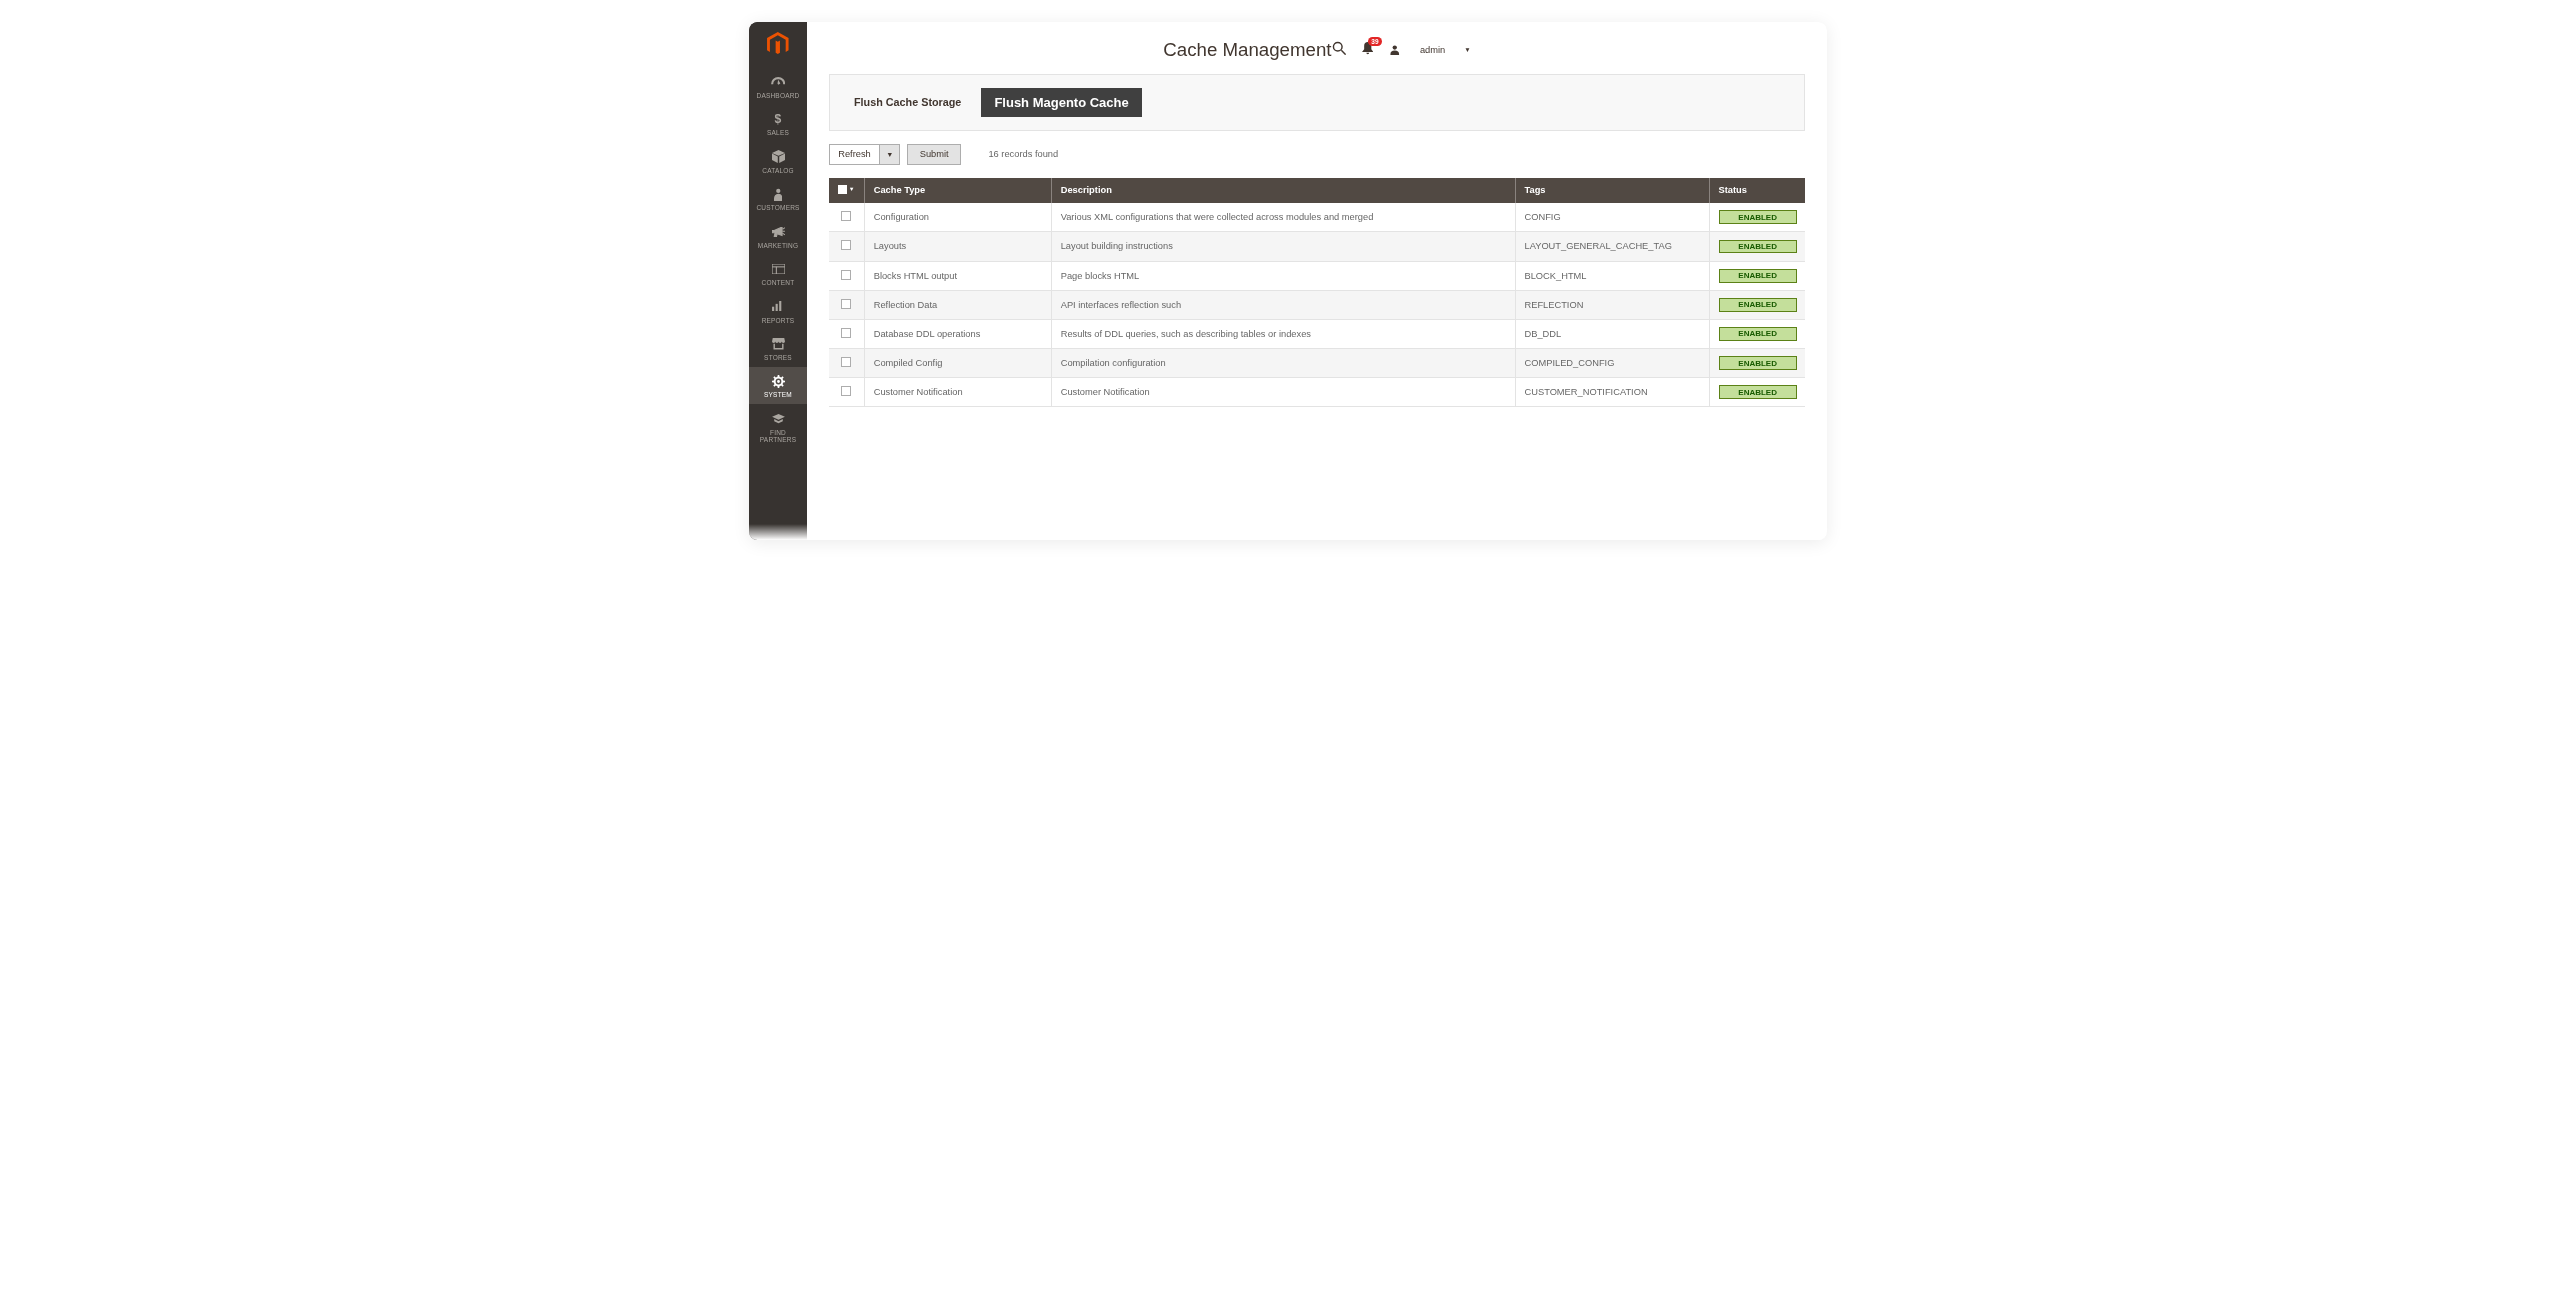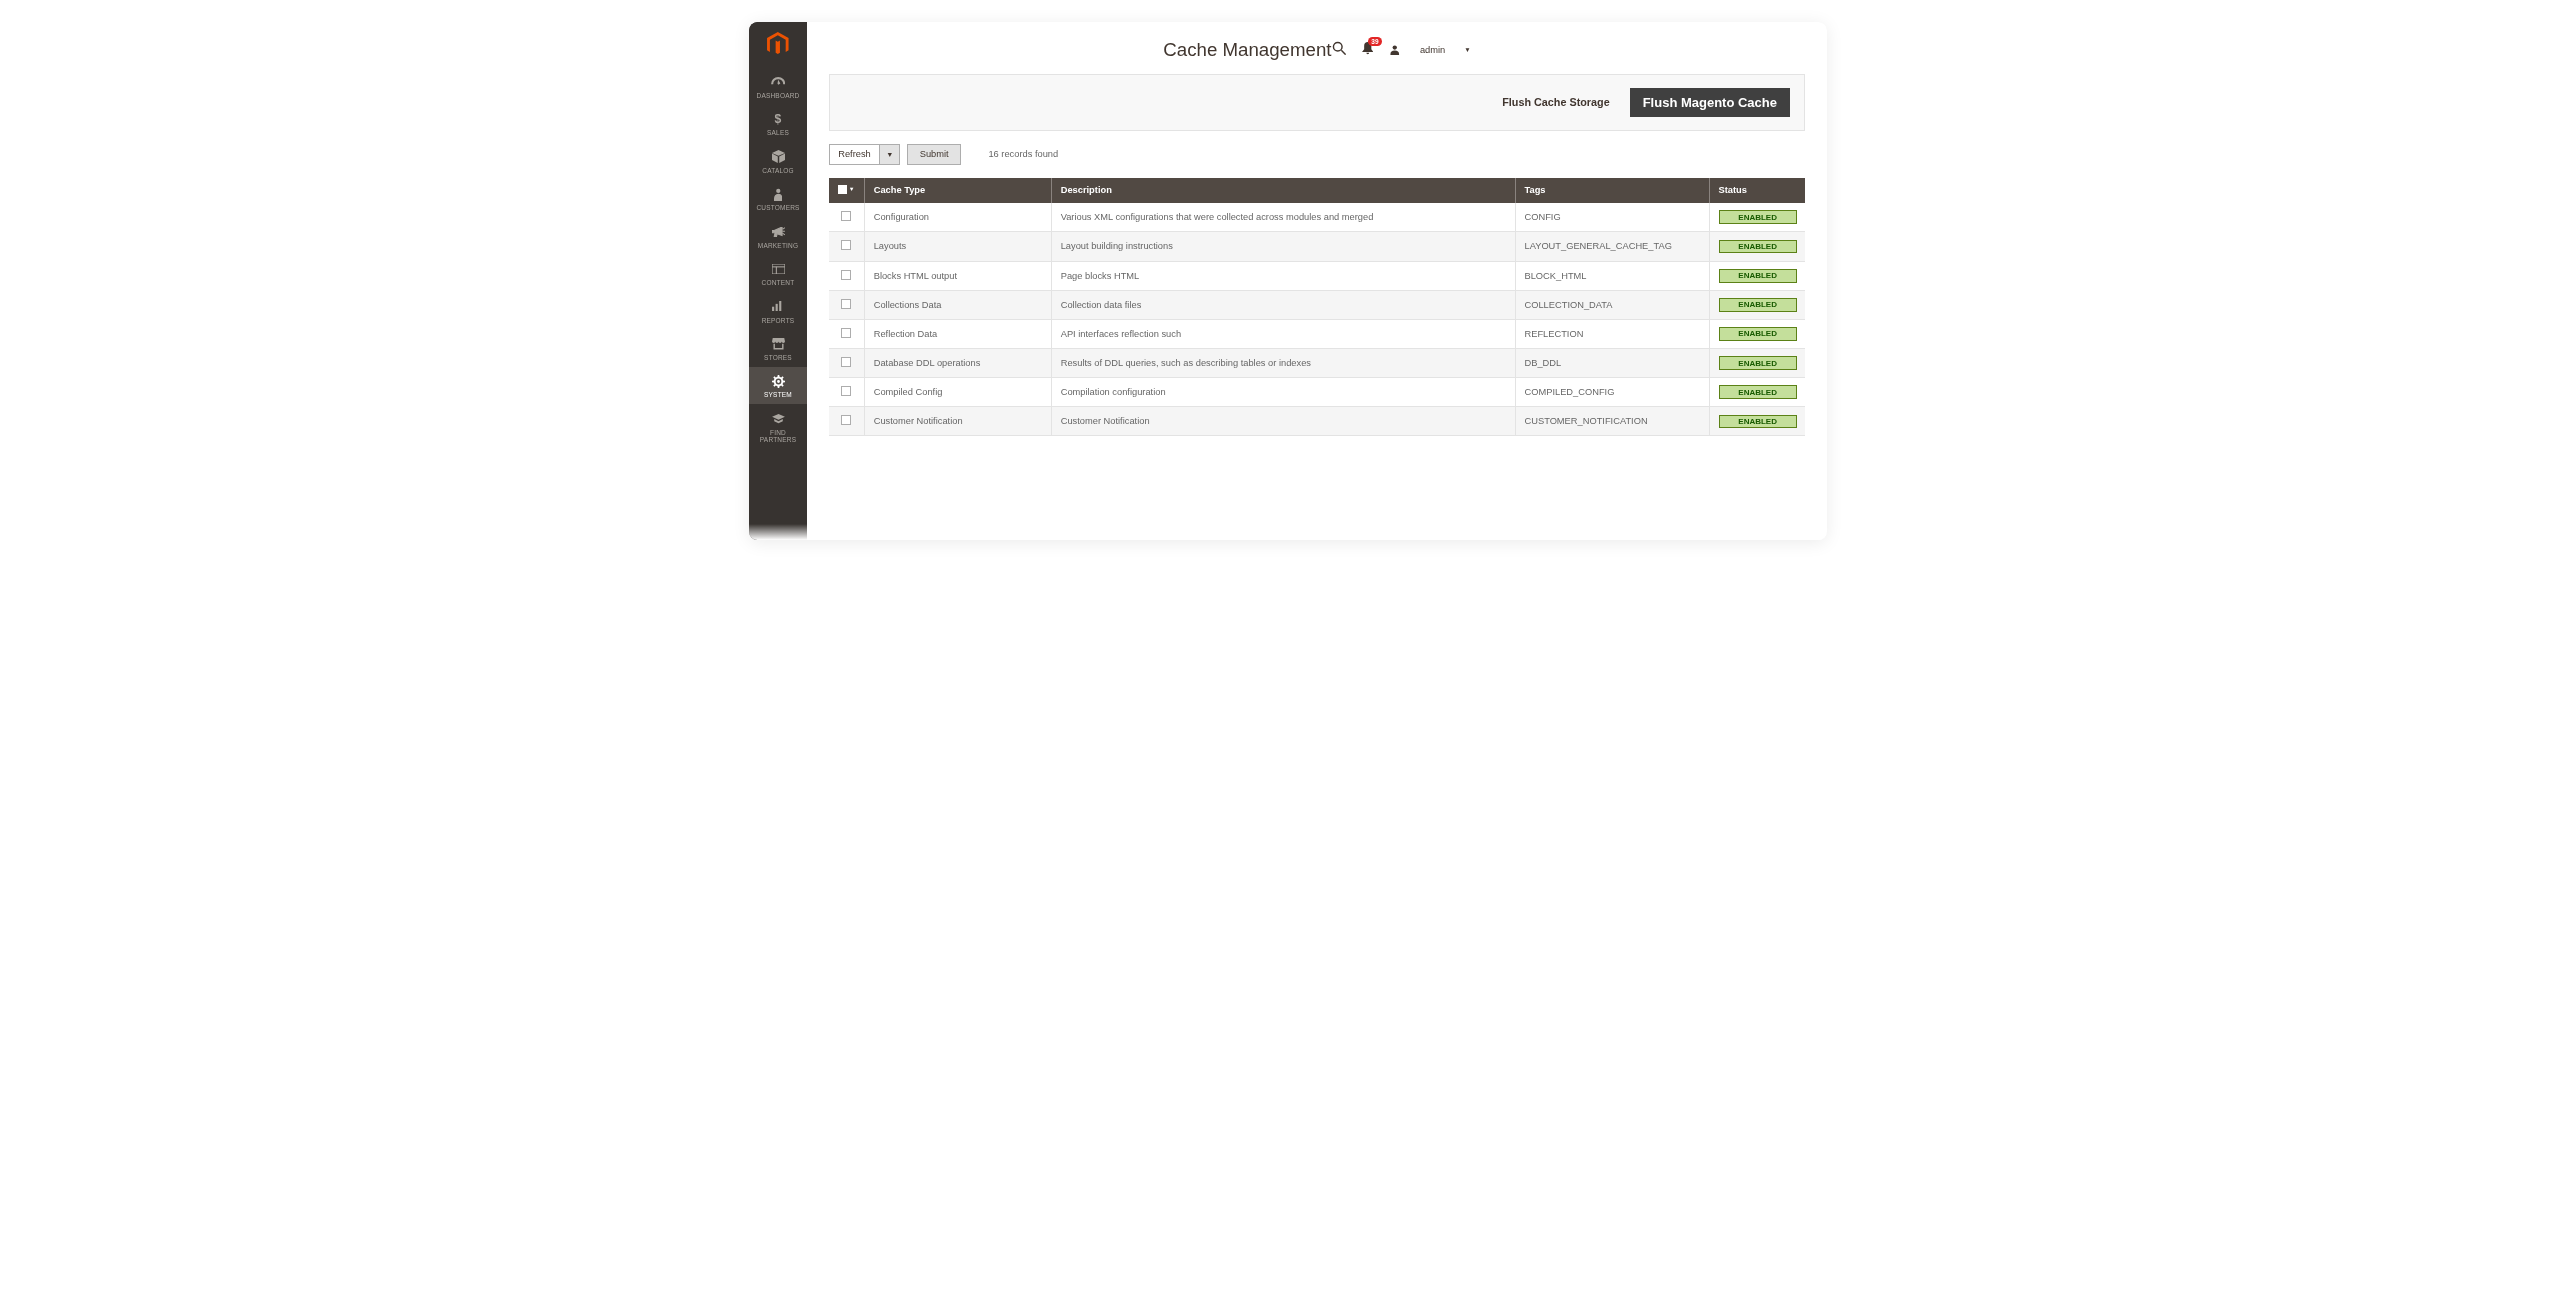--- a/index.html
+++ b/index.html
@@ -19,21 +19,21 @@
 
 .main { flex: 1; background: #fff; display: flex; flex-direction: column; overflow: hidden; }
 .header { display: flex; align-items: center; justify-content: center; padding: 17px 21.6px 13px; }
 .page-title { font-size: 18.7px; font-weight: 400; color: #41362f; }
 .header-actions { display: flex; align-items: center; gap: 16px; }
 .hdr-icon { font-size: 13px; color: #41362f; cursor: pointer; position: relative; }
 .badge { position: absolute; top: -4.3px; left: 5.8px; background: #e22626; color: #fff; font-size: 6.5px; font-weight: 600; padding: 0.7px 3.6px; border-radius: 6.5px; }
 .admin-user { display: flex; align-items: center; gap: 19px; color: #41362f; font-size: 9.3px; cursor: pointer; }
 .admin-user .caret { font-size: 6.5px; }
 
-.action-bar { background: #f8f8f8; border: 0.7px solid #e3e3e3; margin: 0 21.6px; padding: 13px 14.4px; display: flex; justify-content: flex-end; align-items: center; gap: 10px; }
+.action-bar { background: #f8f8f8; border: 0.7px solid #e3e3e3; margin: 0 21.6px; padding: 13px 14.4px; display: flex; align-items: center; gap: 10px; }
 .btn-secondary { font-size: 10.8px; font-weight: 600; color: #41362f; background: none; border: none; cursor: pointer; padding: 5.8px 10px; }
 .btn-primary { font-size: 13px; font-weight: 600; color: #fff; background: #404040; border: none; cursor: pointer; padding: 7.2px 13px; }
 
 .toolbar { display: flex; align-items: center; gap: 7.2px; padding: 13px 21.6px; }
 .select-wrap { display: flex; border: 0.7px solid #adadad; background: #fff; }
 .select-label { padding: 4.3px 8.6px; font-size: 9.3px; color: #41362f; border-right: 0.7px solid #adadad; }
 .select-arrow { padding: 4.3px 5.8px; font-size: 7.2px; background: #e3e3e3; color: #41362f; display: flex; align-items: center; }
 .btn-submit { background: #e3e3e3; border: 0.7px solid #adadad; padding: 4.3px 11.5px; font-size: 9.3px; color: #41362f; cursor: pointer; }
 .records-found { font-size: 9.3px; color: #666; margin-left: 20px; }
 
@@ -233,29 +233,20 @@
                 <td class="col-check"><span class="chk"></span></td>
                 <td>Blocks HTML output</td>
                 <td>Page blocks HTML</td>
                 <td>BLOCK_HTML</td>
                 <td>
                   <span class="status-badge">ENABLED</span>
                 </td>
               </tr>
               <tr>
                 <td class="col-check"><span class="chk"></span></td>
-                <td>Collections Data</td>
-                <td>Collection data files</td>
-                <td>COLLECTION_DATA</td>
-                <td>
-                  <span class="status-badge">ENABLED</span>
-                </td>
-              </tr>
-              <tr>
-                <td class="col-check"><span class="chk"></span></td>
                 <td>Reflection Data</td>
                 <td>API interfaces reflection such</td>
                 <td>REFLECTION</td>
                 <td>
                   <span class="status-badge">ENABLED</span>
                 </td>
               </tr>
               <tr>
                 <td class="col-check"><span class="chk"></span></td>
                 <td>Database DDL operations</td>

